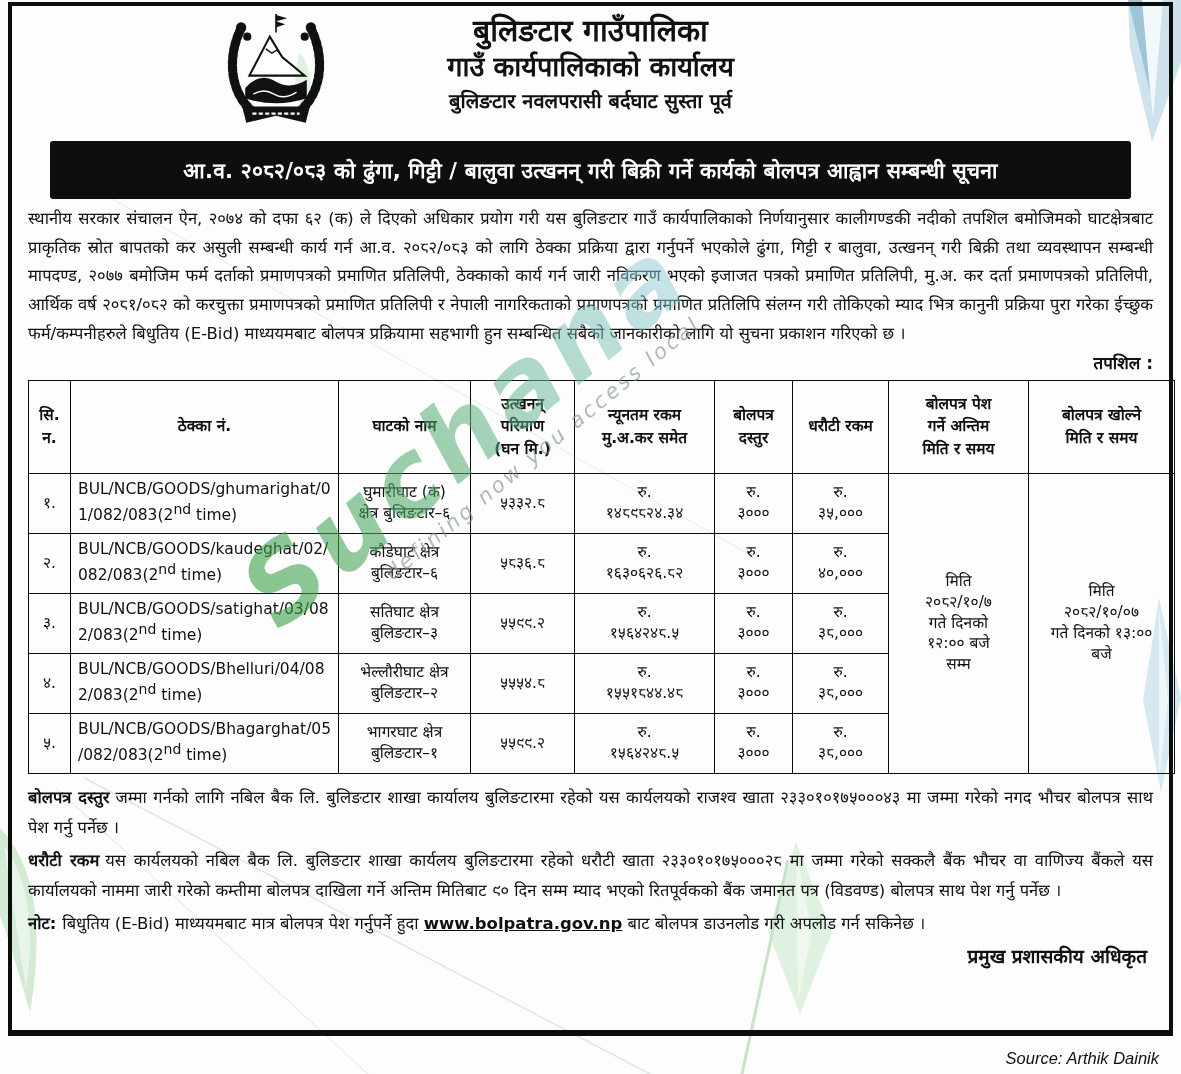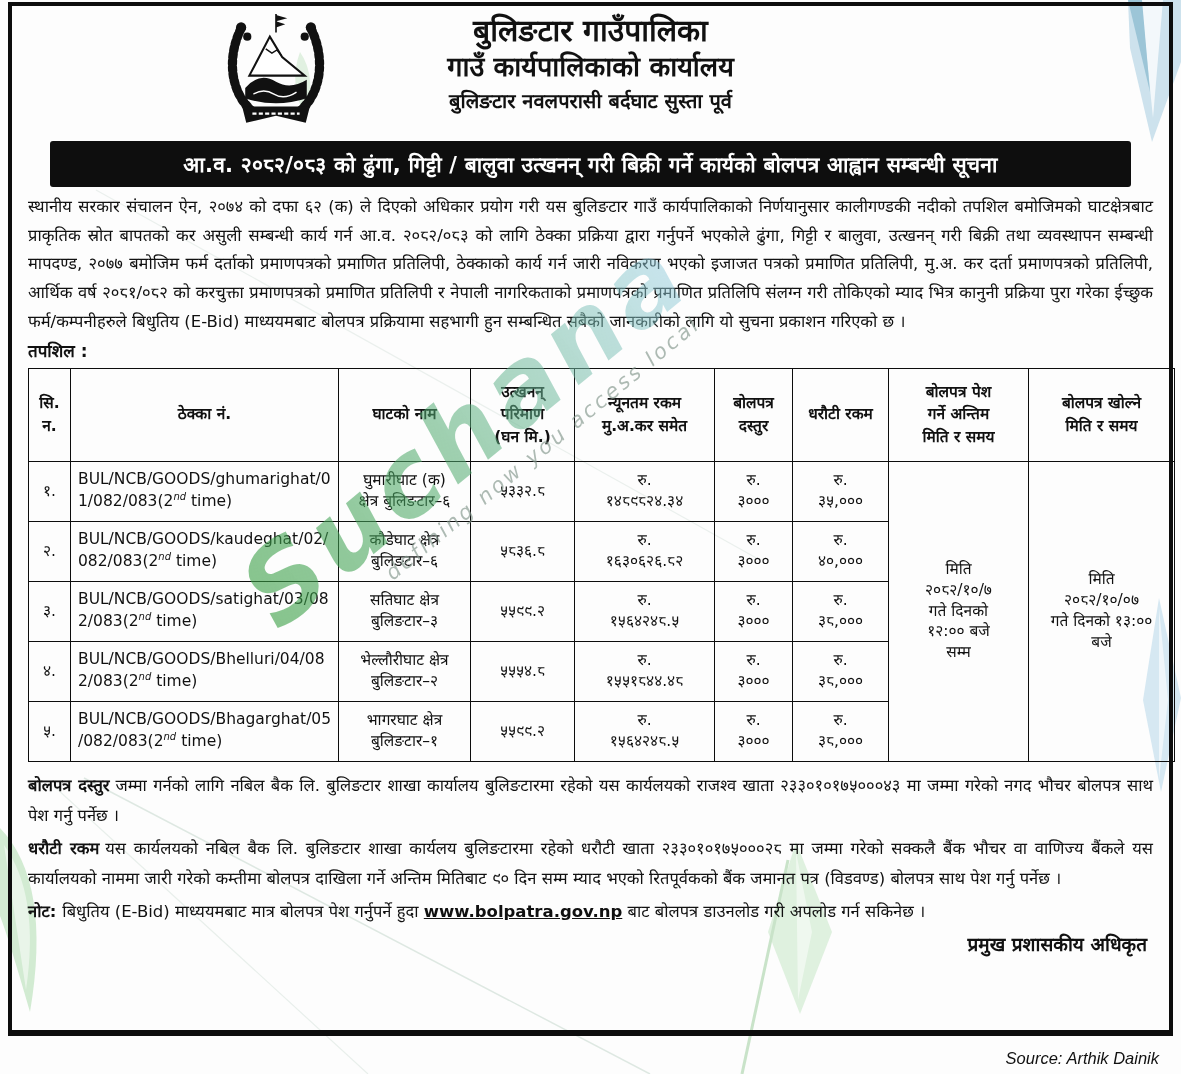--- a/index.html
+++ b/index.html
@@ -32,37 +32,37 @@
   
   .header{position:relative;text-align:center;padding-top:2px;min-height:124px;}
   .logo{position:absolute;left:196px;top:2px;width:104px;height:118px;}
   .h-muni{font-size:30px;font-weight:bold;line-height:1.25;}
   .h-office{font-size:27px;font-weight:bold;line-height:1.25;}
   .h-addr{font-size:20px;font-weight:bold;margin-top:4px;}
   .h-prov{font-size:15.5px;font-weight:bold;margin-top:3px;}
   
   .banner{
     margin:5px 22px 0 22px;background:#0e0e0e;color:#fff;text-align:center;
-    font-size:21px;font-weight:bold;padding:9px 4px;border-radius:3px;letter-spacing:.2px;
+    font-size:21px;font-weight:bold;padding:15px 4px;border-radius:3px;letter-spacing:.2px;
   }
   .publine{text-align:center;font-size:18px;font-weight:bold;margin-top:6px;}
   
   .bodytext{
     margin-top:6px;font-size:16.5px;line-height:1.74;text-align:justify;
   }
-  .tapshil{font-size:17px;font-weight:bold;margin-top:2px;}
+  .tapshil{font-size:17px;font-weight:bold;margin-top:2px;text-align:right;}
   
   table{border-collapse:collapse;table-layout:fixed;width:1146px;margin-top:6px;}
   th,td{border:1.6px solid #0d0d0d;padding:2px 4px;vertical-align:middle;text-align:center;
     font-size:15.5px;overflow:hidden;}
   th{font-weight:bold;height:88px;white-space:pre-line;line-height:1.45;}
   td{height:55px;line-height:1.35;}
   td.c-contract{text-align:left;padding-left:7px;font-size:15.5px;overflow-wrap:anywhere;line-height:1.4;}
   td.t-pre{white-space:pre-line;}
-  td sup{font-size:10px;font-style:italic;}
+  td sup{font-size:14px;}
   .w1{width:42px}.w2{width:268px}.w3{width:132px}.w4{width:104px}.w5{width:140px}
   .w6{width:78px}.w7{width:96px}.w8{width:140px}.w9{width:146px}
   
   .notes{margin-top:9px;font-size:16.5px;line-height:1.85;text-align:justify;}
   .note{margin:0 0 2px 0;}
   .note-label{font-weight:bold;margin-right:6px;}
   .link{font-weight:bold;text-decoration:underline;cursor:pointer;}
   .signature{text-align:right;font-size:19px;font-weight:bold;margin-top:4px;padding-right:6px;}
   .source{position:absolute;right:22px;bottom:6px;font-style:italic;font-size:16.5px;z-index:3;
     font-family:"Liberation Sans","DejaVu Sans",sans-serif;}

